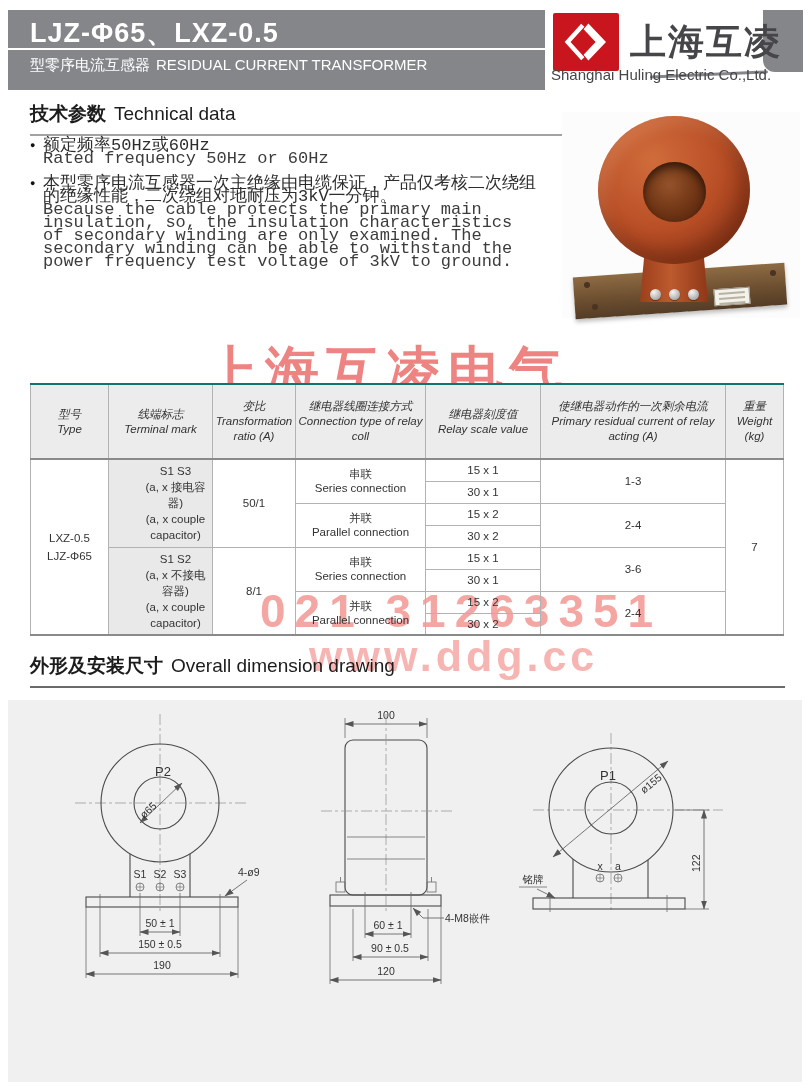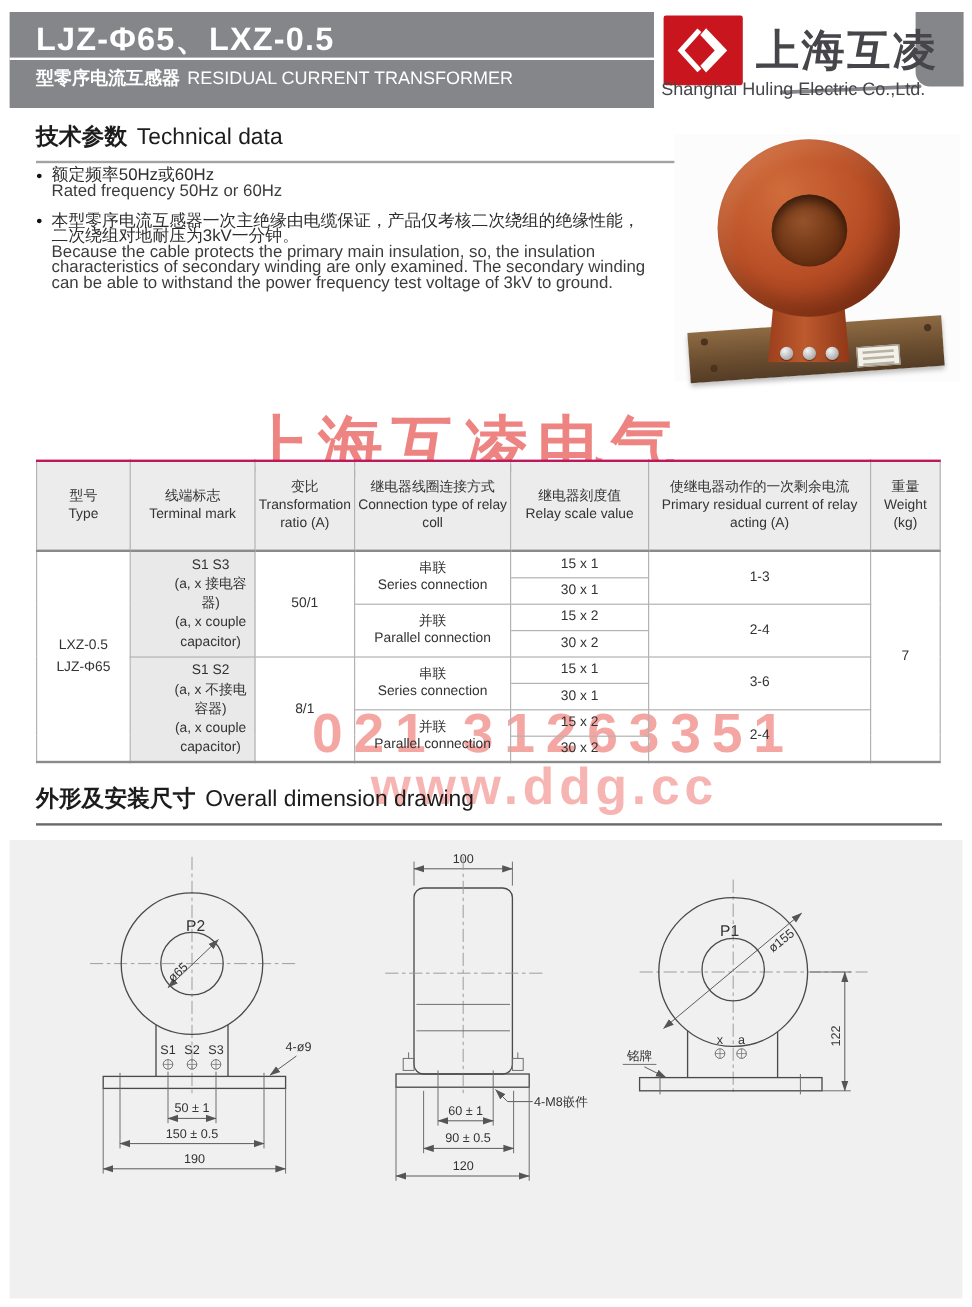--- a/index.html
+++ b/index.html
@@ -11,37 +11,37 @@
   }
   *{box-sizing:border-box;margin:0;padding:0;}
   body{margin:0;background:#fff;font-family:"Liberation Sans","DejaVu Sans",sans-serif;}
   .page{position:relative;width:810px;height:1089px;background:#fff;overflow:hidden;}
 
   
   .band{position:absolute;left:8px;top:10px;width:537px;height:80px;background:var(--band-gray);}
   .band-title{position:absolute;left:22px;top:5px;color:#fff;font-size:27px;font-weight:bold;letter-spacing:1px;}
   .band-sep{position:absolute;left:0;top:38px;width:100%;height:2px;background:#fff;}
   .band-sub{position:absolute;left:22px;top:46px;color:#fff;font-size:15px;white-space:nowrap;}
-  .band-sub .cn{font-weight:bold;margin-right:6px;}
+  .band-sub .cn{font-weight:normal;margin-right:6px;}
   .corner-block{position:absolute;left:763px;top:10px;width:40px;height:62px;background:var(--band-gray);border-radius:0 0 0 12px;}
   .swoosh{position:absolute;left:650px;top:73px;width:118px;height:3px;background:var(--band-gray);border-radius:3px;transform:rotate(-2.5deg);}
   .logo-box{position:absolute;left:553px;top:13px;width:66px;height:58px;background:var(--brand-red);border-radius:2px;display:flex;align-items:center;justify-content:center;}
   .logo-box svg{width:52px;height:48px;}
   .logo-cn{position:absolute;left:630px;top:18px;font-size:36px;font-weight:bold;color:#46464a;letter-spacing:2px;white-space:nowrap;}
   .company{position:absolute;left:551px;top:66px;font-size:15px;color:#46464a;white-space:nowrap;}
 
   
   .sec-head{position:absolute;left:30px;width:755px;font-size:19px;color:#1c1c1c;padding-bottom:7px;border-bottom:2px solid #a3a3a3;}
   .sec-head .cn{font-weight:bold;margin-right:8px;}
   #tech-head{top:101px;}
   #dim-head{top:653px;border-bottom-color:#6a6a6a;}
 
   
   .bullets{position:absolute;left:30px;top:139px;width:512px;}
-  .bullet{position:relative;padding-left:13px;margin-bottom:12px;font-size:14px;line-height:13px;color:#2d2d2d;}
+  .bullet{position:relative;padding-left:13px;margin-bottom:12px;font-size:17px;line-height:13px;color:#2d2d2d;font-family:Liberation Mono, monospace;}
   .bullet::before{content:"●";position:absolute;left:0;top:1px;font-size:9px;color:#111;}
   .bullet .en{color:#3c3c3c;}
 
   
   .photo{position:absolute;left:562px;top:112px;width:238px;height:206px;background:#fcfcfc;}
   .p-base{position:absolute;left:12px;top:158px;width:212px;height:42px;background:linear-gradient(180deg,#8d6b44 0%,#6d4f30 55%,#543c26 100%);transform:rotate(-4deg);box-shadow:0 3px 4px rgba(0,0,0,.25);}
   .p-screw{position:absolute;width:6px;height:6px;border-radius:50%;background:#4a3category420;background:#4a3420;}
   .p-label{position:absolute;left:152px;top:176px;width:36px;height:17px;background:#f2f1ea;border:1px solid #9a9284;transform:rotate(-4deg);}
   .p-label i{display:block;height:2px;margin:3px 4px 0 4px;background:#b9b2a2;}
   .p-neck{position:absolute;left:78px;top:138px;width:68px;height:52px;background:linear-gradient(90deg,#9c3f1c,#bd5a2e 45%,#8f3718);clip-path:polygon(7% 0,93% 0,100% 100%,0% 100%);}
@@ -52,21 +52,21 @@
   
   .wm{position:absolute;font-weight:bold;white-space:nowrap;pointer-events:none;margin-left:22px;}
   #wm-brand{left:182px;top:336px;font-size:54px;letter-spacing:7px;color:rgba(232,85,80,.72);}
   #wm-phone{left:238px;top:584px;font-size:46px;letter-spacing:9px;color:rgba(238,120,115,.66);}
   #wm-url{left:287px;top:632px;font-size:43px;letter-spacing:4px;color:rgba(242,142,138,.66);}
 
   
   .spec{position:absolute;left:30px;top:383px;width:753px;border-collapse:collapse;table-layout:fixed;font-size:11.5px;color:#333;}
   .spec th,.spec td{border:1px solid #b2b2b2;text-align:center;vertical-align:middle;font-weight:normal;padding:1px 2px;}
   .spec thead th{height:75px;background:#ececec;line-height:15px;border-bottom:2px solid #8a8a8a;}
-  .spec thead{border-top:2px solid #be185d;}
+  .spec thead{border-top:2px solid #0f766e;font-style:italic;}
   .spec tbody{border-bottom:2px solid #8a8a8a;}
   .spec td{height:22px;line-height:14px;}
   .spec td.term{background:#e9e9e9;line-height:16px;padding-left:32px;}
   .spec td.type div{line-height:18px;}
 
   
   .panel{position:absolute;left:8px;top:700px;width:794px;height:382px;background:var(--panel-gray);}
   .panel svg{position:absolute;overflow:visible;}
   .panel text{font-family:"Liberation Sans","DejaVu Sans",sans-serif;font-size:10.5px;fill:#333;}
   #dw-left{left:27px;top:0;}

